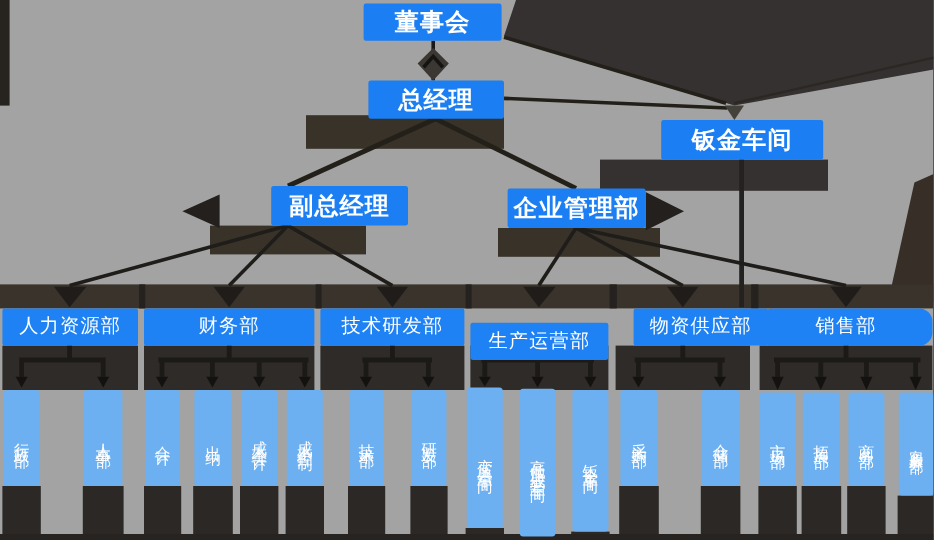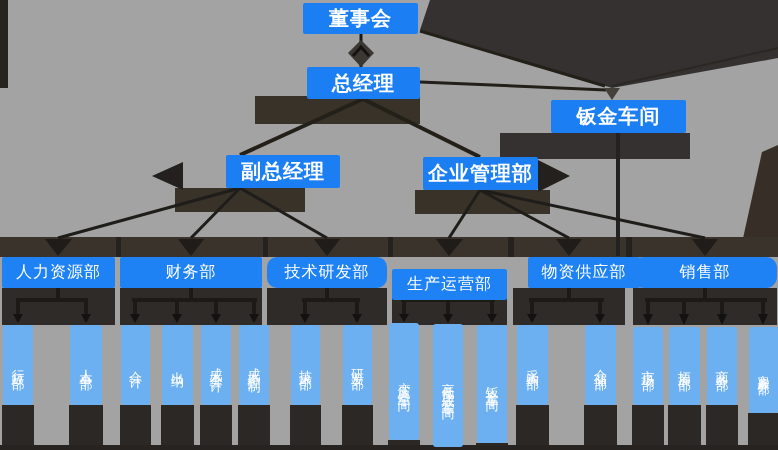--- a/index.html
+++ b/index.html
@@ -127,21 +127,21 @@
   <div class="node lvl" style="left:303px;top:3px;width:115px;height:31px;">董事会</div>
 
   <div class="node lvl" style="left:307px;top:67px;width:113px;height:32px;">总经理</div>
   <div class="node lvl" style="left:551px;top:100px;width:135px;height:33px;">钣金车间</div>
 
   <div class="node lvl" style="left:183px;top:155px;width:114px;height:33px;margin-left:43px;">副总经理</div>
   <div class="node lvl" style="left:423px;top:157px;width:115px;height:33px;">企业管理部</div>
 
   <div class="node dept" style="left:2px;top:257px;width:113px;height:31px;">人力资源部</div>
   <div class="node dept" style="left:120px;top:257px;width:142px;height:31px;">财务部</div>
-  <div class="node dept" style="left:267px;top:257px;width:120px;height:31px;border-radius:10px;">技术研发部</div>
+  <div class="node dept" style="left:267px;top:257px;width:120px;height:31px;">技术研发部</div>
   <div class="node dept" style="left:392px;top:269px;width:115px;height:31px;">生产运营部</div>
   <div class="node dept" style="left:528px;top:257px;width:112px;height:31px;">物资供应部</div>
   <div class="node dept" style="left:633px;top:257px;width:144px;height:31px;border-radius:11px;">销售部</div>
 
   <div class="node unit" style="left:3px;top:325px;width:30px;height:80px;">行政部</div>
   <div class="node unit" style="left:70px;top:325px;width:32px;height:80px;">人事部</div>
   <div class="node unit" style="left:121px;top:325px;width:29px;height:80px;">会计</div>
   <div class="node unit" style="left:162px;top:325px;width:31px;height:80px;">出纳</div>
   <div class="node unit" style="left:201px;top:325px;width:30px;height:80px;">成本会计</div>
   <div class="node unit" style="left:239px;top:325px;width:30px;height:80px;">成本控制</div>

